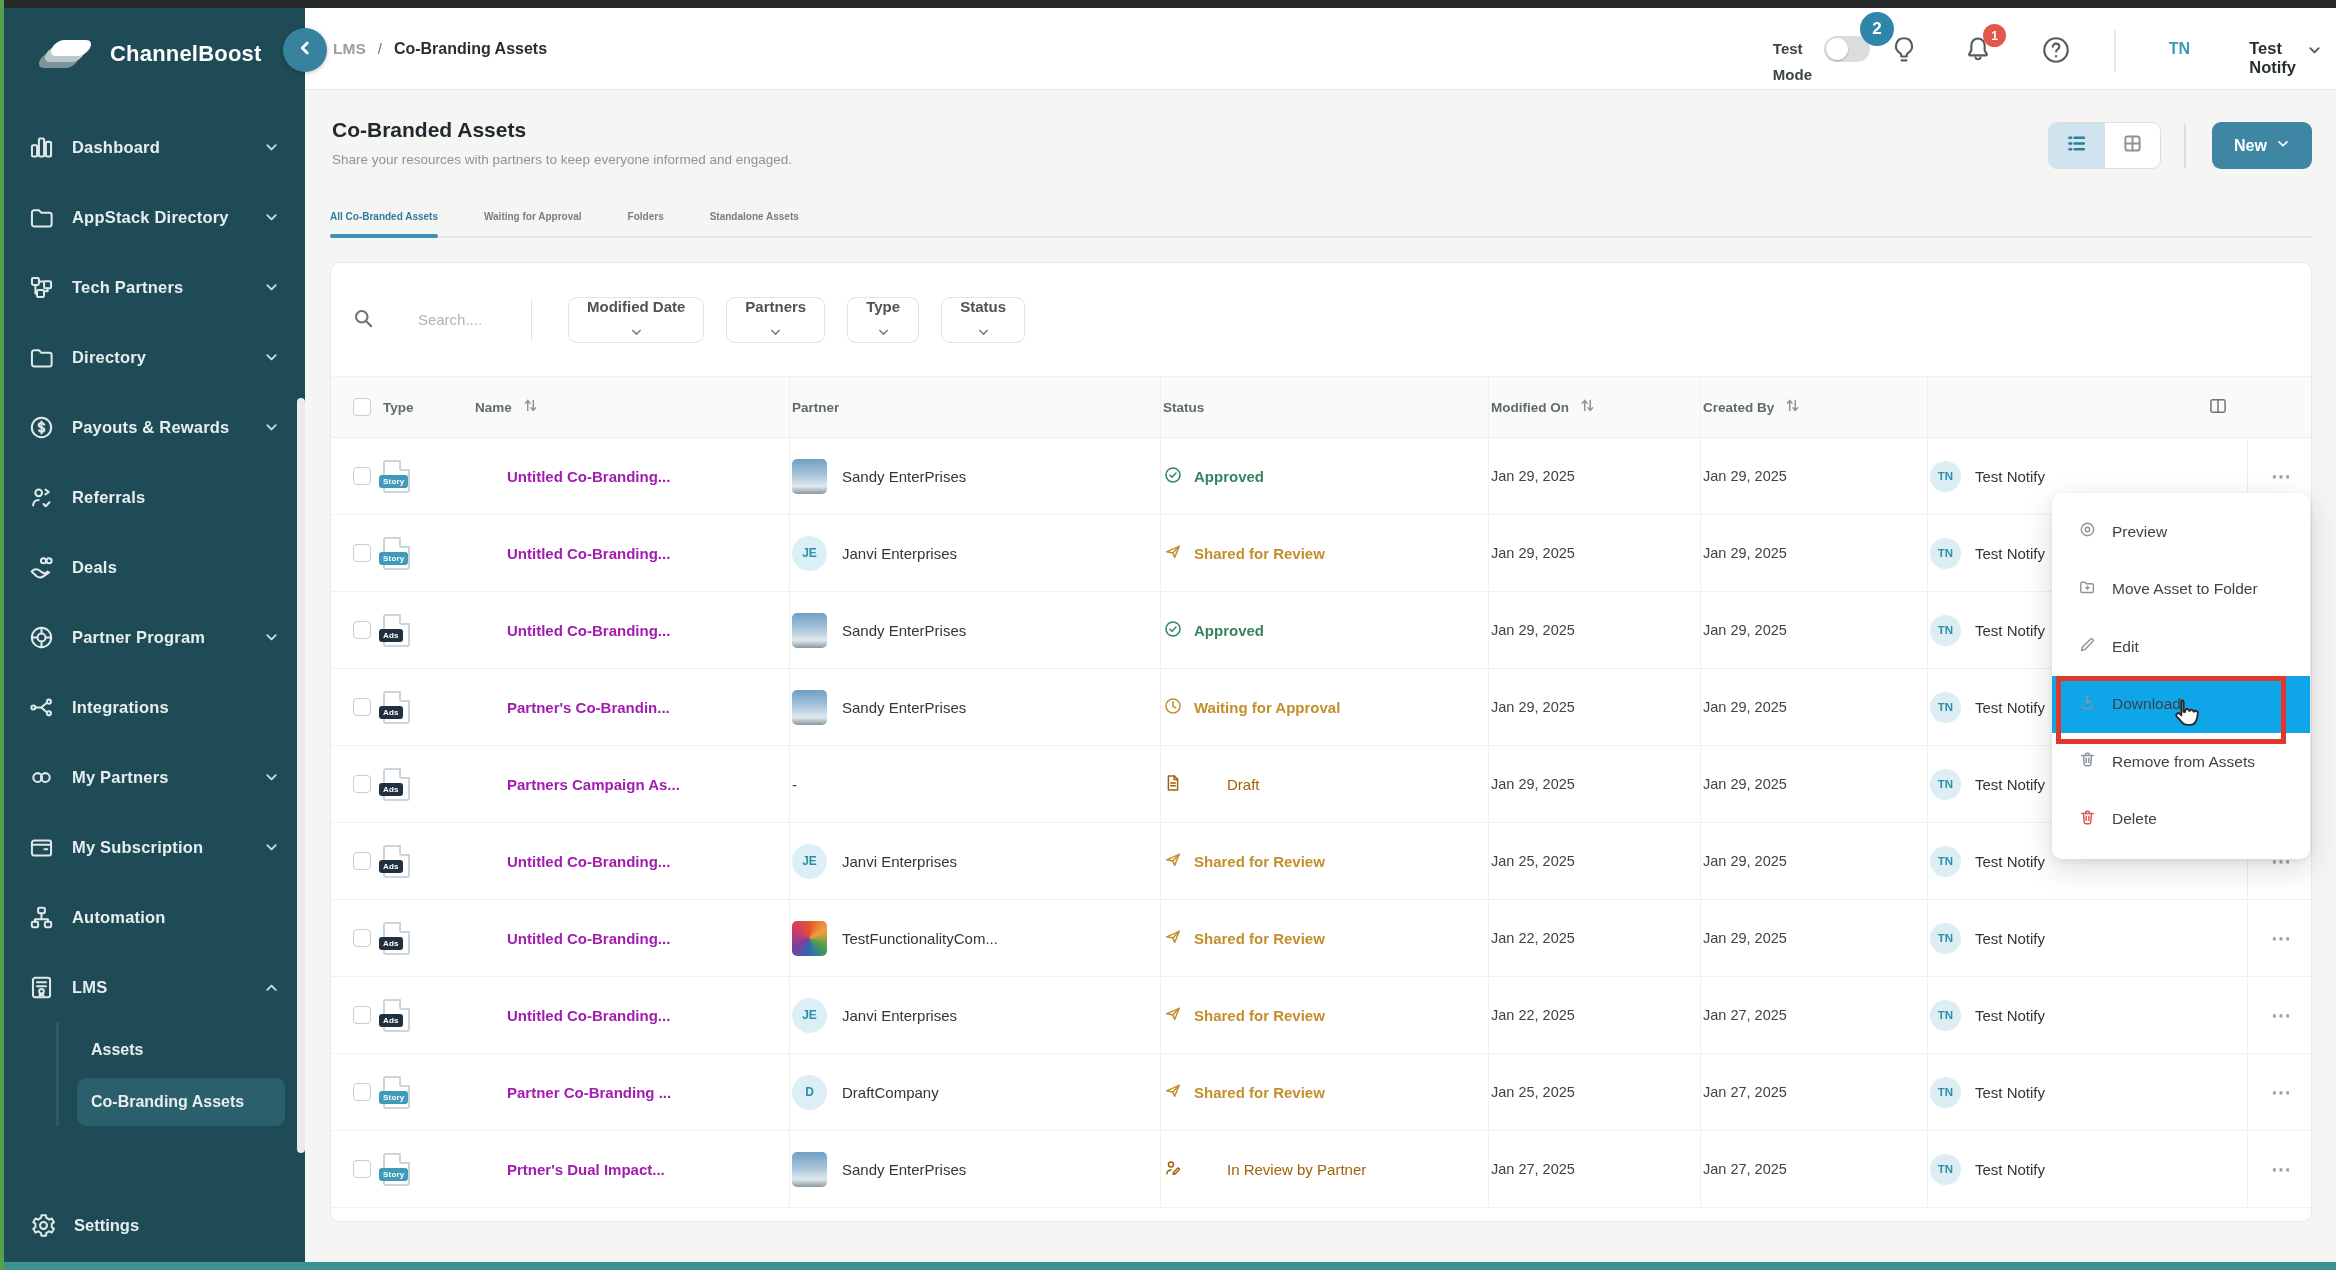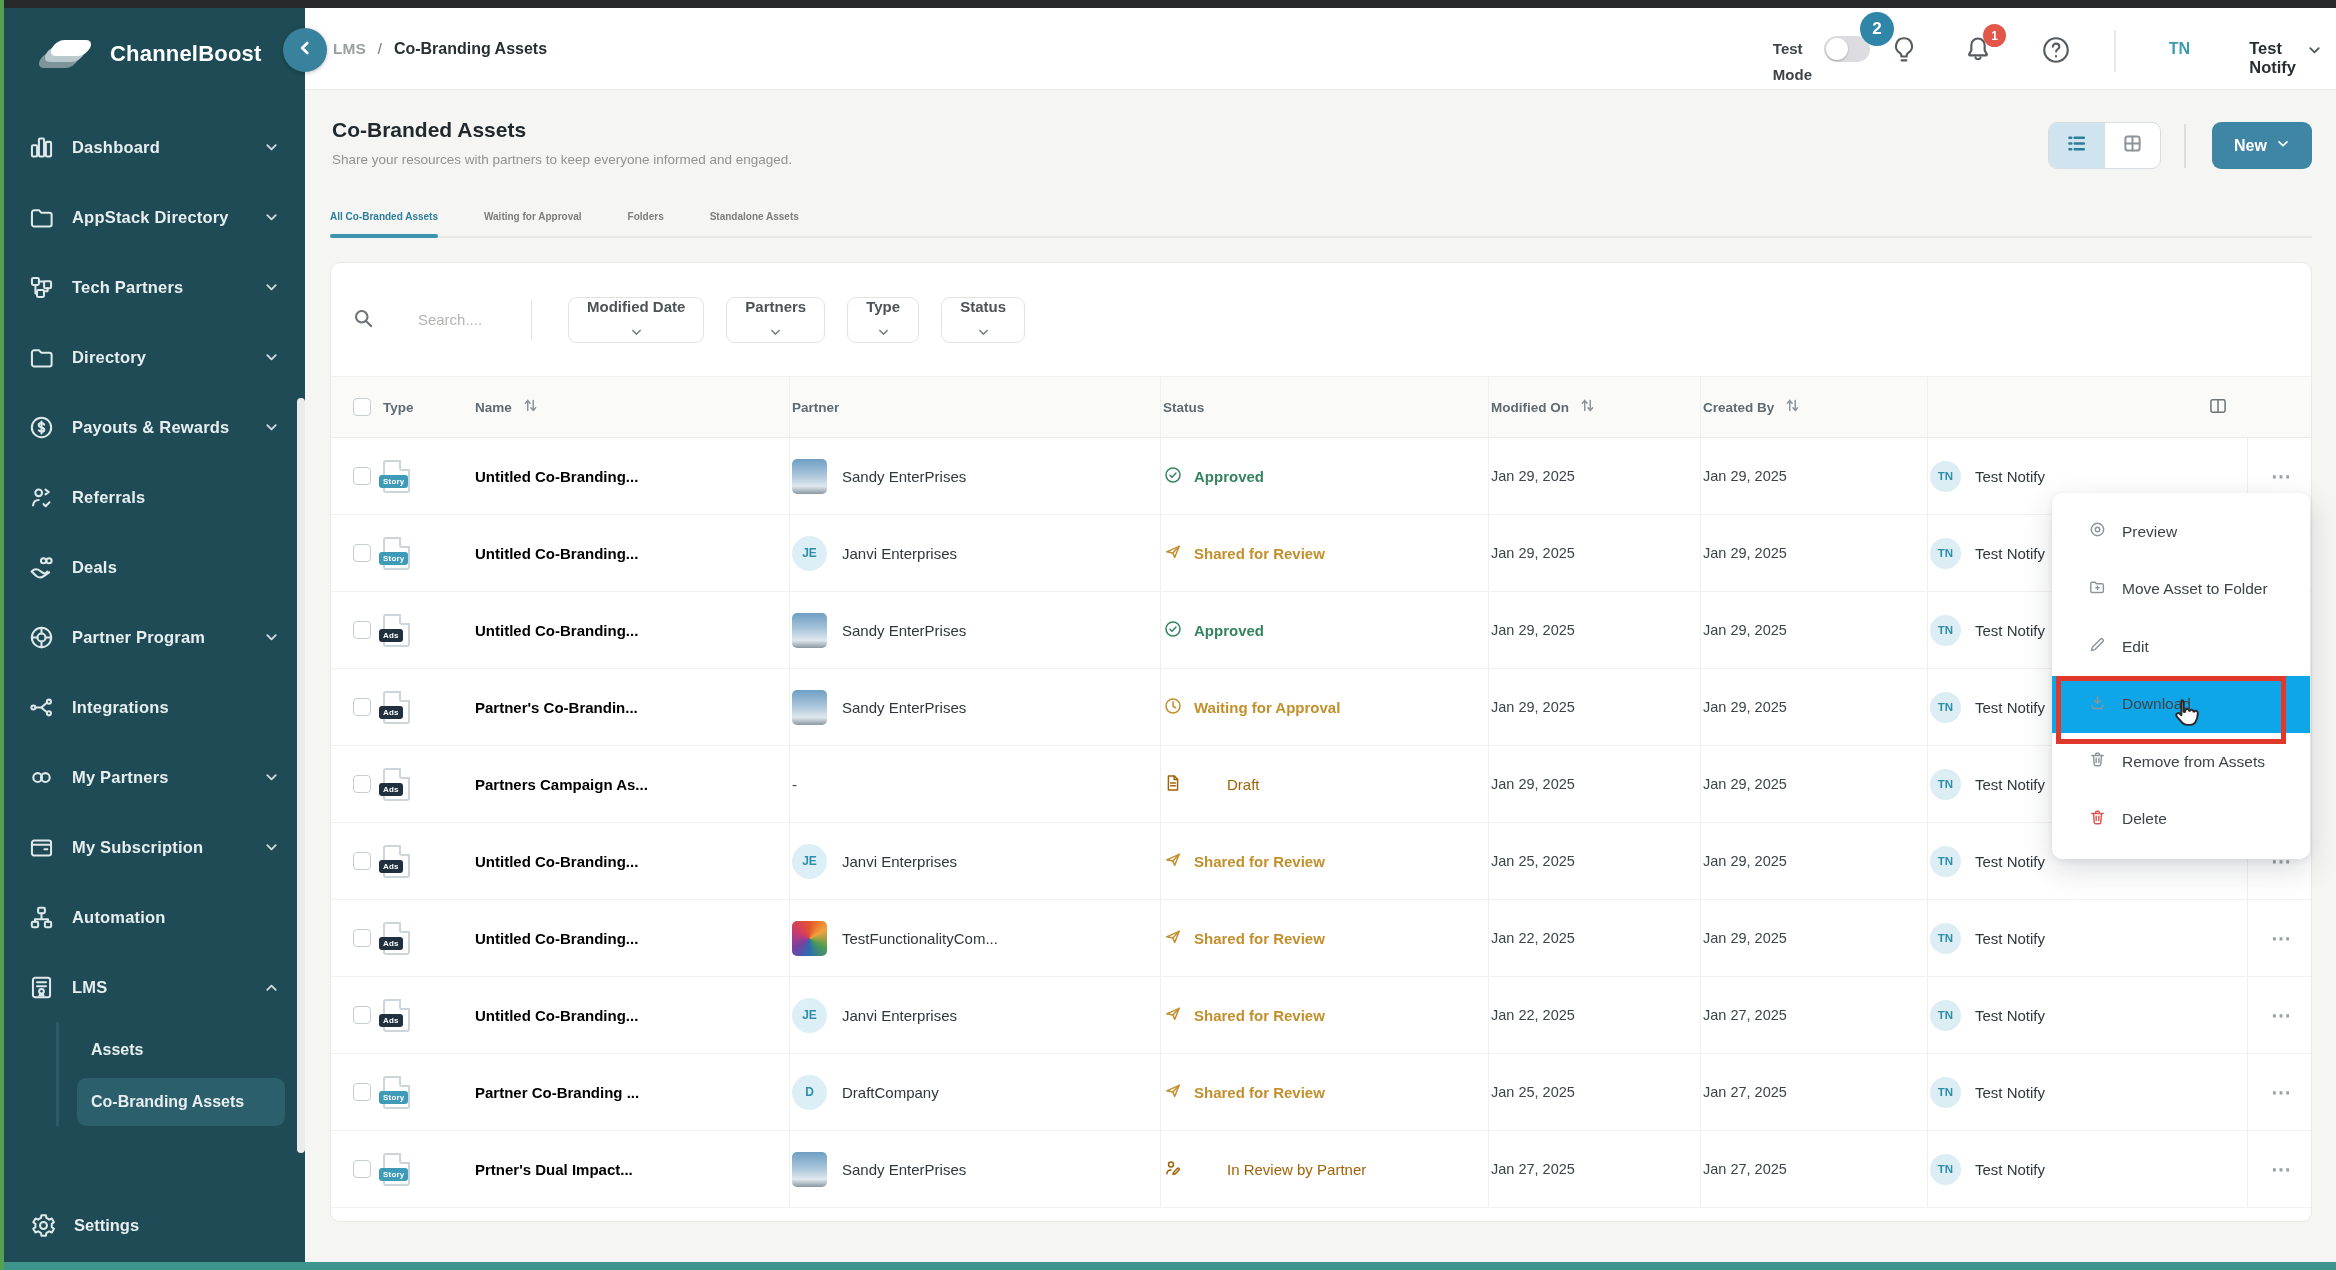--- a/index.html
+++ b/index.html
@@ -123,21 +123,21 @@
   .checkbox { width:18px; height:18px; border:1.6px solid #c7cdd1; border-radius:4px; background:#fff; cursor:pointer; }
 
   .doc { position:relative; width:27px; height:33px; background:#fff; border:2px solid #ccd5da; border-radius:3px; }
   .doc::before { content:""; position:absolute; right:-2px; top:-2px; width:9px; height:9px; background:#fff;
                  border-left:2px solid #ccd5da; border-bottom:2px solid #ccd5da; border-bottom-left-radius:3px; }
   .doc-badge { position:absolute; left:-6px; bottom:3px; color:#fff; font-size:8px; font-weight:700;
                padding:2px 4px; border-radius:3px; letter-spacing:.2px; }
   .doc-badge.story { background:#3e9ab8; }
   .doc-badge.ads { background:#20303f; }
 
-  .name-text { font-weight:700; color:#000000; font-size:15px; }
+  .name-text { font-weight:700; color:#a21caf; font-size:15px;margin-left:32px; }
 
   .av-photo { width:35px; height:35px; border-radius:5px; margin-right:15px; flex:0 0 35px;
               background:linear-gradient(180deg,#6f9fc4 0%,#a8c4da 45%,#dfe8ee 78%,#8a97a0 100%); }
   .av-circle { width:35px; height:35px; border-radius:50%; background:#ddeff6; color:#2f8ea8; font-size:12px; font-weight:700;
                display:flex; align-items:center; justify-content:center; margin-right:15px; flex:0 0 35px; }
   .av-logo { width:35px; height:35px; border-radius:5px; margin-right:15px; flex:0 0 35px;
              background:conic-gradient(#e2562c,#f2a13b,#4f9e4f,#2b6cb0,#7b3fa0,#d03a6a,#e2562c); }
   .partner-label { font-size:15px; color:#2f373c; }
   .partner-dash { color:#3c4449; font-size:15px; }
 
@@ -150,21 +150,21 @@
   .tn-av { width:31px; height:31px; border-radius:50%; background:#ddedf4; color:#2f8ea8; font-size:11.5px; font-weight:700;
            display:flex; align-items:center; justify-content:center; margin-right:14px; flex:0 0 31px; }
   .by-name { font-size:15px; color:#2f373c; }
 
   .dots-btn { margin-left:auto; margin-right:18px; color:#9aa1a5; font-size:20px; letter-spacing:2px; cursor:pointer;
               font-weight:700; }
 
   
   .ctx-menu { position:absolute; left:2052px; top:493px; width:258px; height:366px; background:#fff; border-radius:10px;
               box-shadow:0 10px 30px rgba(30,40,50,.16), 0 2px 6px rgba(30,40,50,.08); z-index:100; padding:10px 0; }
-  .ctx-item { height:57.5px; display:flex; align-items:center; gap:15px; padding:0 0 0 36px; font-size:15.5px;
+  .ctx-item { height:57.5px; display:flex; align-items:center; gap:15px; padding:0 0 0 26px; font-size:15.5px;
               color:#3c4449; cursor:pointer; }
   .ctx-item svg { width:19px; height:19px; color:#8a949a; }
   .ctx-item.highlighted { background:#0ea5e9; }
   .ctx-item.danger svg { color:#d9534f; }
 
   .annotation-box { position:absolute; left:2056px; top:676px; width:230px; height:68px; border:5px solid #e0392b;
                     z-index:120; pointer-events:none; }
   .cursor-hand { position:absolute; left:2168px; top:695px; width:36px; height:36px; z-index:130; pointer-events:none; }
 </style>
 </head>

